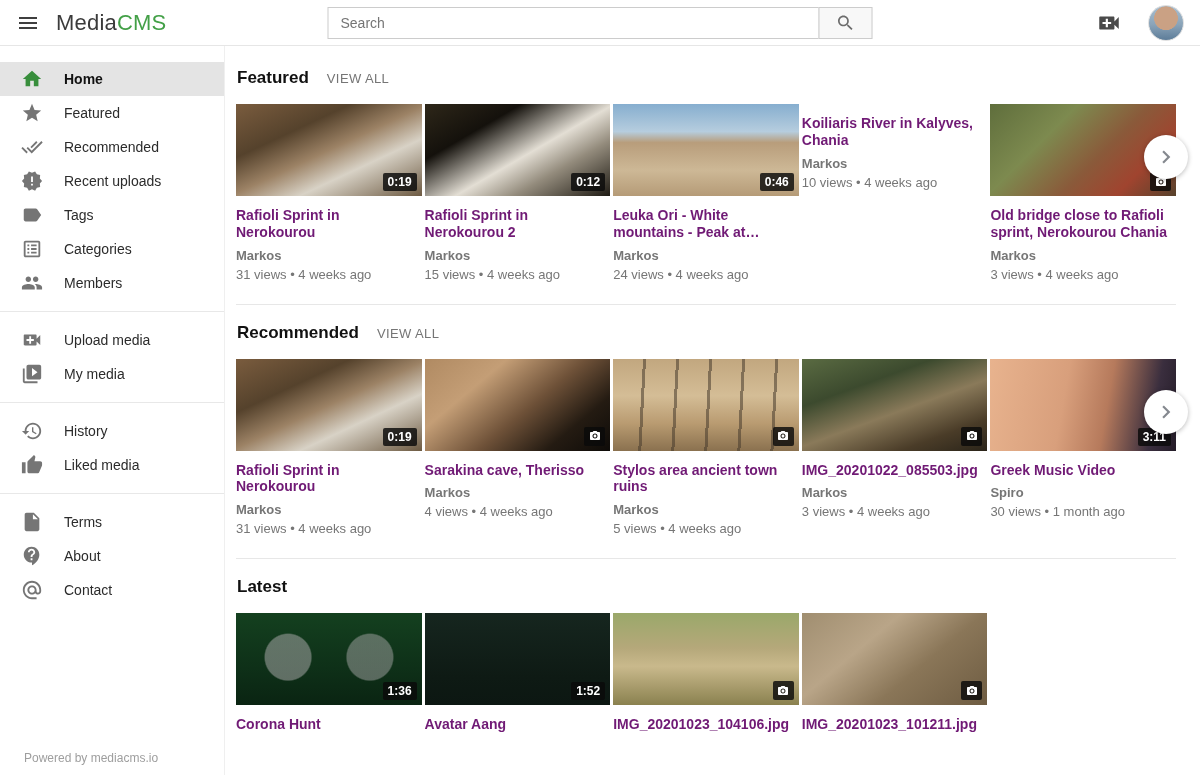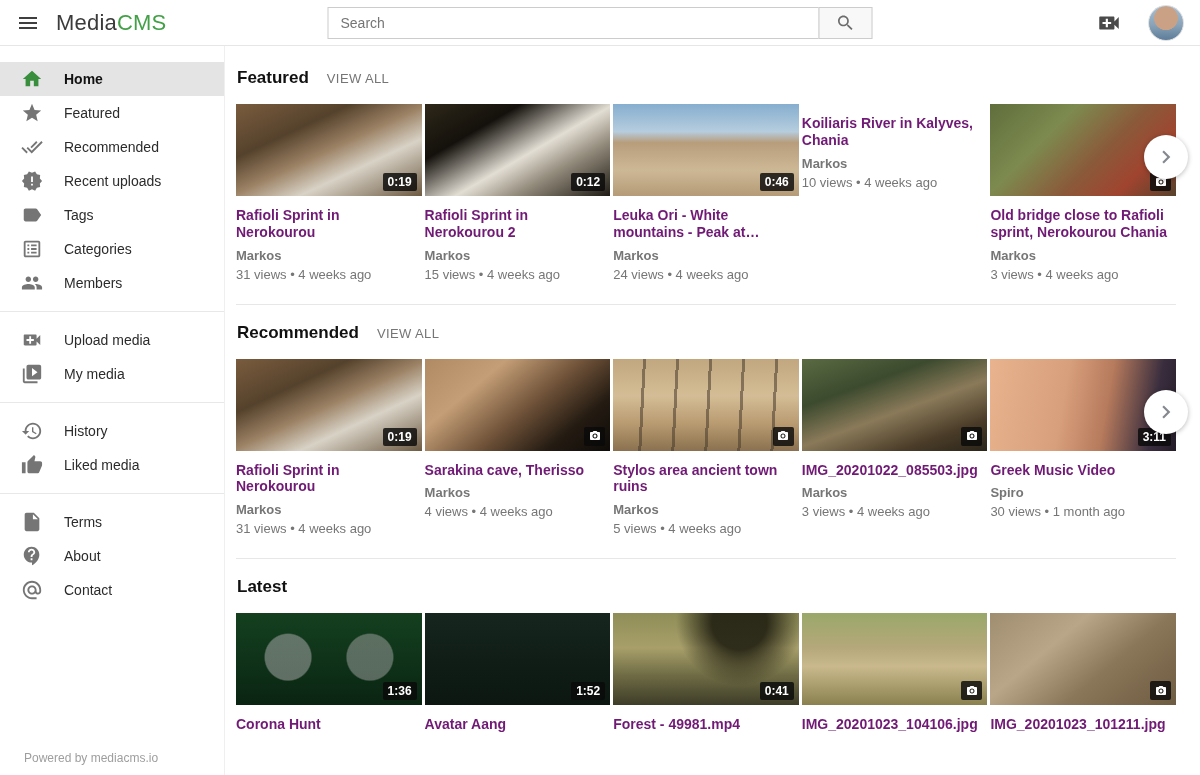--- a/index.html
+++ b/index.html
@@ -375,27 +375,20 @@
 
   </div>
           <div class="card">
     <div class="thumb" style="background: linear-gradient(rgb(22, 38, 31) 0%, rgb(14, 26, 20) 70%, rgb(12, 23, 18) 100%);">
       <span class="badge">1:52</span>
     </div>
     <div class="card-title">Avatar Aang</div>
 
   </div>
           <div class="card">
-    <div class="thumb" style="background: radial-gradient(circle at 68% 10%, rgba(25, 24, 12, 0.85) 0px, rgba(25, 24, 12, 0.85) 18%, rgba(25, 24, 12, 0) 42%), linear-gradient(rgb(143, 142, 88) 0%, rgb(168, 159, 106) 38%, rgb(110, 107, 68) 68%, rgb(62, 61, 40) 100%);">
-      <span class="badge">0:41</span>
-    </div>
-    <div class="card-title">Forest - 49981.mp4</div>
-
-  </div>
-          <div class="card">
     <div class="thumb" style="background: linear-gradient(rgb(154, 168, 106) 0%, rgb(181, 168, 122) 38%, rgb(201, 185, 140) 58%, rgb(138, 129, 79) 100%);">
       <span class="badge photo">
                 <svg viewBox="0 0 24 24" width="12" height="12" fill="currentColor">
                   <path d="M9 2L7.17 4H4c-1.1 0-2 .9-2 2v12c0 1.1.9 2 2 2h16c1.1 0 2-.9 2-2V6c0-1.1-.9-2-2-2h-3.17L15 2H9zm3 15c-2.76 0-5-2.24-5-5s2.24-5 5-5 5 2.24 5 5-2.24 5-5 5zm0-2c1.66 0 3-1.34 3-3s-1.34-3-3-3-3 1.34-3 3 1.34 3 3 3z"></path>
                 </svg>
               </span>
     </div>
     <div class="card-title">IMG_20201023_104106.jpg</div>
 
   </div>

